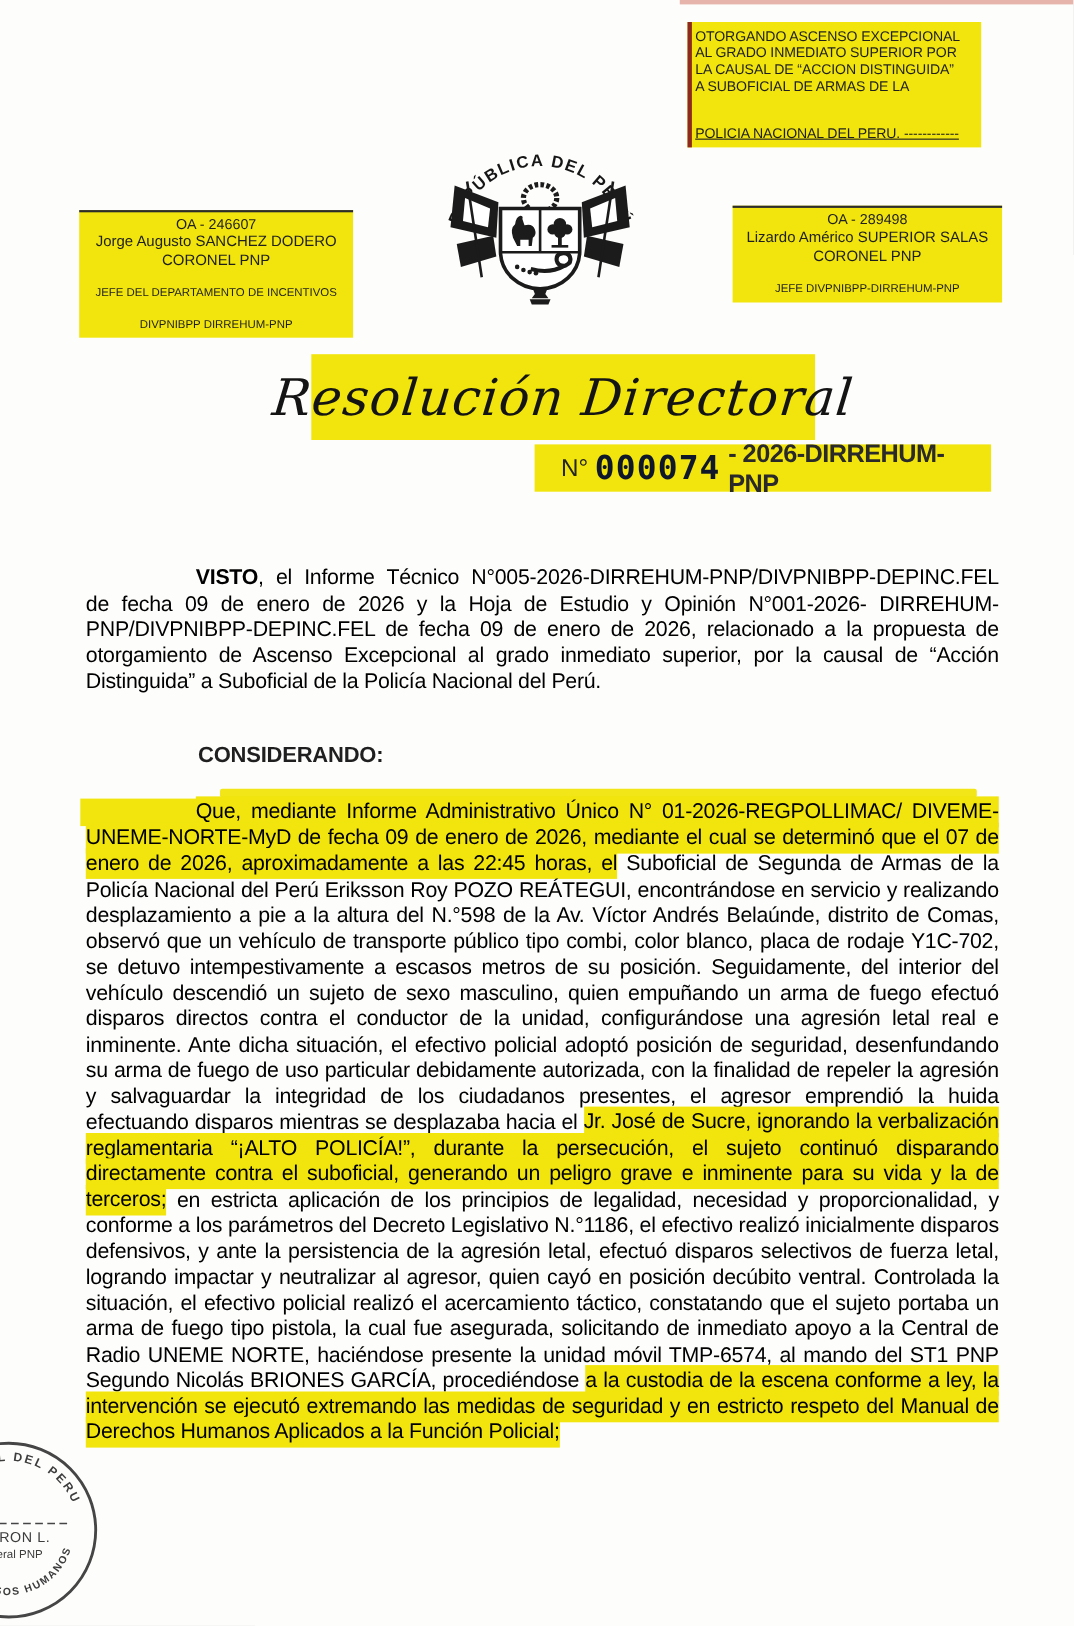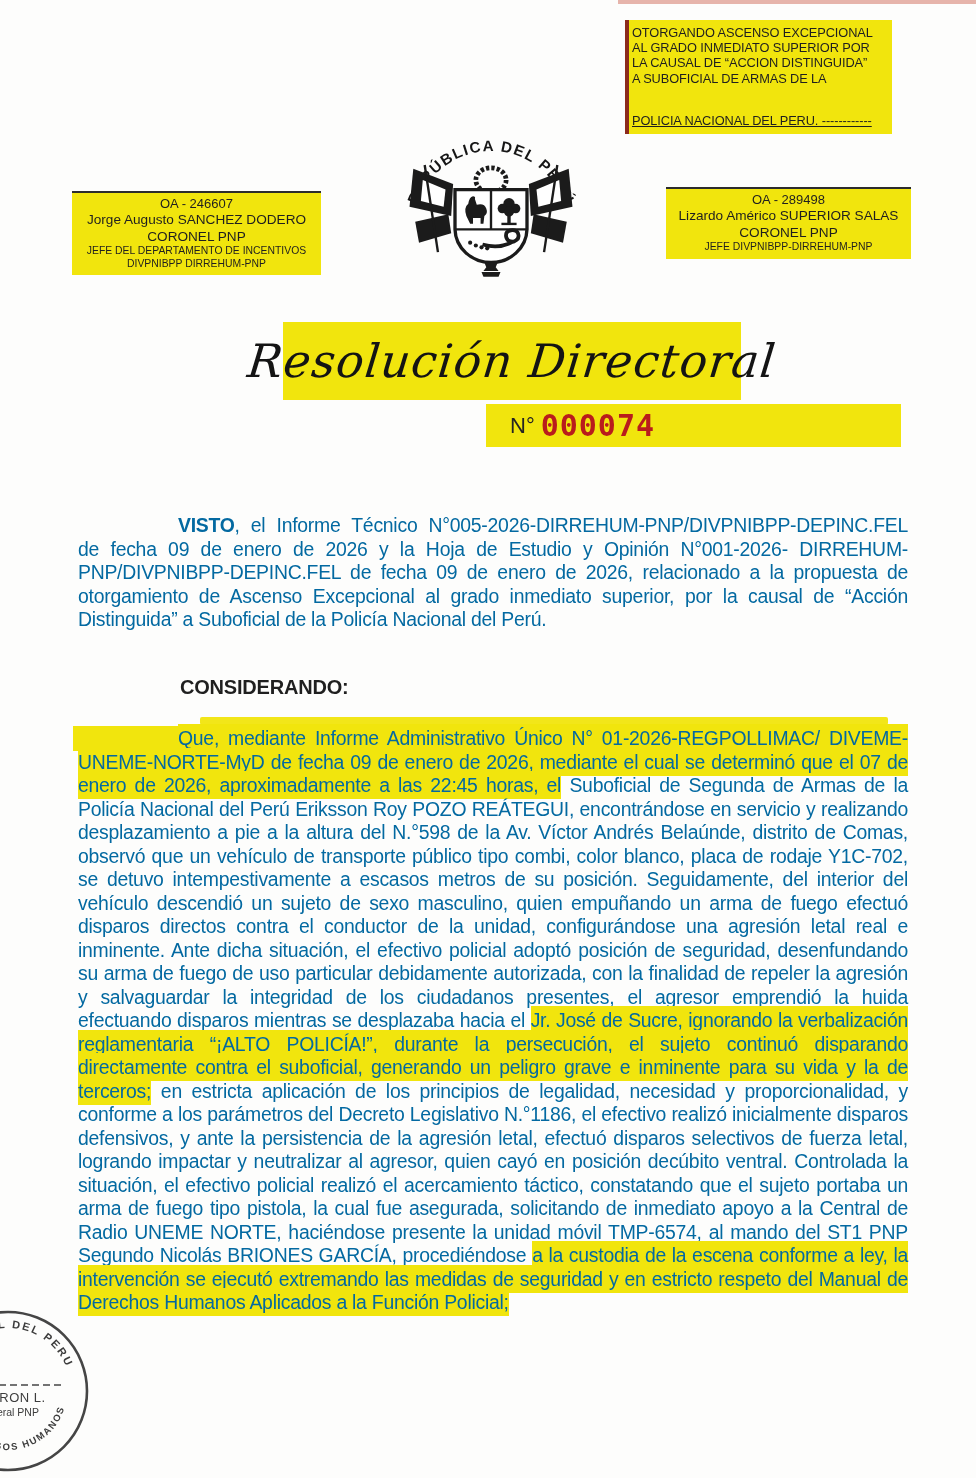--- a/index.html
+++ b/index.html
@@ -31,53 +31,53 @@
   
   .sig{
     position:absolute;background:#f1e50d;text-align:center;
     border-top:2px solid #2c2c2c;box-sizing:border-box;padding:3px 2px 5px;
   }
   .sig-left{left:72px;top:191px;width:249px;}
   .sig-right{left:666px;top:187px;width:245px;}
   .sig-reg{font-size:13px;line-height:16px;}
   .sig-name{font-size:13.6px;line-height:16.5px;}
   .sig-rank{font-size:13.6px;line-height:16.5px;}
-  .sig-role{font-size:10.4px;line-height:12.5px;}
+  .sig-role{font-size:10.4px;line-height:12.5px;margin-top:16px;}
   
   .title-band{
     position:absolute;left:283px;top:322px;width:458px;height:78px;
     background:#f1e50d;display:flex;align-items:center;justify-content:center;
   }
   .title-text{
     font-family:"DejaVu Serif",serif;font-style:italic;font-weight:500;
     font-size:46px;letter-spacing:1px;color:#141414;transform:skewX(-6deg);
     white-space:nowrap;
   }
   
   .number-band{
     position:absolute;left:486px;top:404px;width:415px;height:43px;
     background:#f1e50d;display:flex;align-items:center;
     box-sizing:border-box;padding-left:24px;
   }
   .num-prefix{font-size:22px;color:#242424;margin-right:6px;}
-  .num-value{font-family:"DejaVu Sans Mono",monospace;font-weight:bold;font-size:30px;letter-spacing:1px;color:#b91c1c;}
+  .num-value{font-family:"DejaVu Sans Mono",monospace;font-weight:bold;font-size:30px;letter-spacing:1px;color:#0f172a;}
   .num-suffix{font-size:23px;font-weight:bold;color:#2a2a2a;margin-left:7px;letter-spacing:-0.5px;}
   
   .date-band{
     position:absolute;left:483px;top:455px;width:218px;height:50px;
     background:#f1e50d;display:flex;align-items:center;
     box-sizing:border-box;padding-left:10px;
   }
   .date-place{font-size:24px;color:#242424;margin-right:8px;}
   .date-value{font-family:"DejaVu Sans Mono",monospace;font-weight:bold;font-size:25px;letter-spacing:0.5px;color:#111;}
   
   .para{
     position:absolute;left:78px;width:830px;margin:0;
     font-size:19.4px;line-height:23.5px;letter-spacing:-0.25px;
-    text-align:justify;color:#0369a1;
+    text-align:justify;color:#000000;
   }
   .visto{top:514px;text-indent:100px;}
   .visto b{font-weight:bold;}
   .considerando{
     position:absolute;left:180px;top:676px;
     font-size:20px;font-weight:bold;letter-spacing:-0.2px;
   }
   .strip{position:absolute;left:200px;top:717px;width:688px;height:8px;background:#f1e50d;opacity:.95;border-radius:2px;}
   .indent-patch{position:absolute;left:73px;top:726px;width:108px;height:25px;background:#f1e50d;}
   .body-para{top:727px;text-indent:100px;}
@@ -164,20 +164,21 @@
     <div class="sig-role">JEFE DIVPNIBPP-DIRREHUM-PNP</div>
   </div>
 
   <div class="title-band">
     <span class="title-text">Resolución Directoral</span>
   </div>
 
   <div class="number-band">
     <span class="num-prefix">N°</span>
     <span class="num-value">000074</span>
+    <span class="num-suffix">- 2026-DIRREHUM-PNP</span>
   </div>
 
 
   <p class="para visto"><b>VISTO</b><span>, el Informe Técnico N°005-2026-DIRREHUM-PNP/DIVPNIBPP-DEPINC.FEL de fecha 09 de enero de 2026 y la Hoja de Estudio y Opinión N°001-2026- DIRREHUM-PNP/DIVPNIBPP-DEPINC.FEL de fecha 09 de enero de 2026, relacionado a la propuesta de otorgamiento de Ascenso Excepcional al grado inmediato superior, por la causal de “Acción Distinguida” a Suboficial de la Policía Nacional del Perú.</span></p>
 
   <div class="considerando">CONSIDERANDO:</div>
 
   <div class="strip"></div>
   <div class="indent-patch"></div>
 

